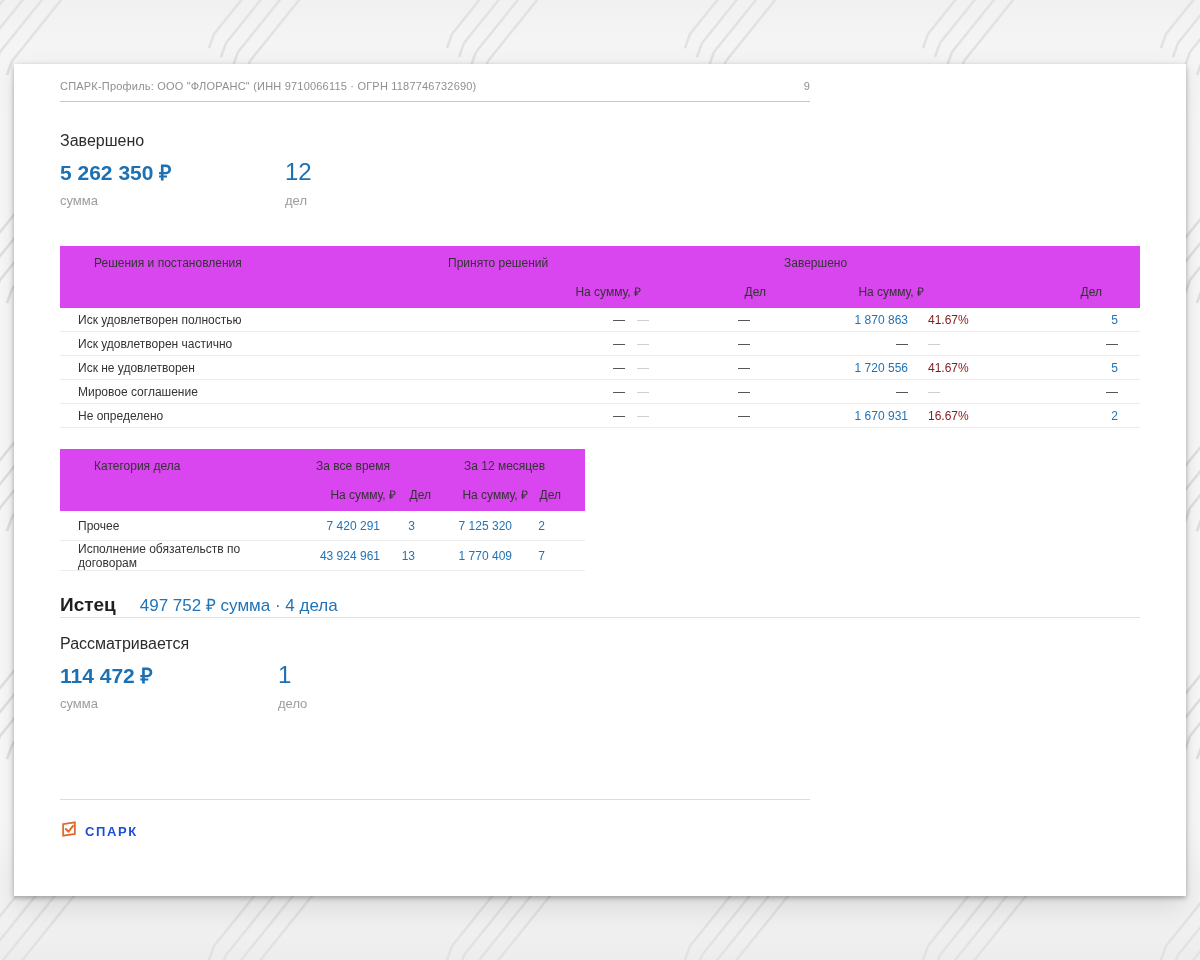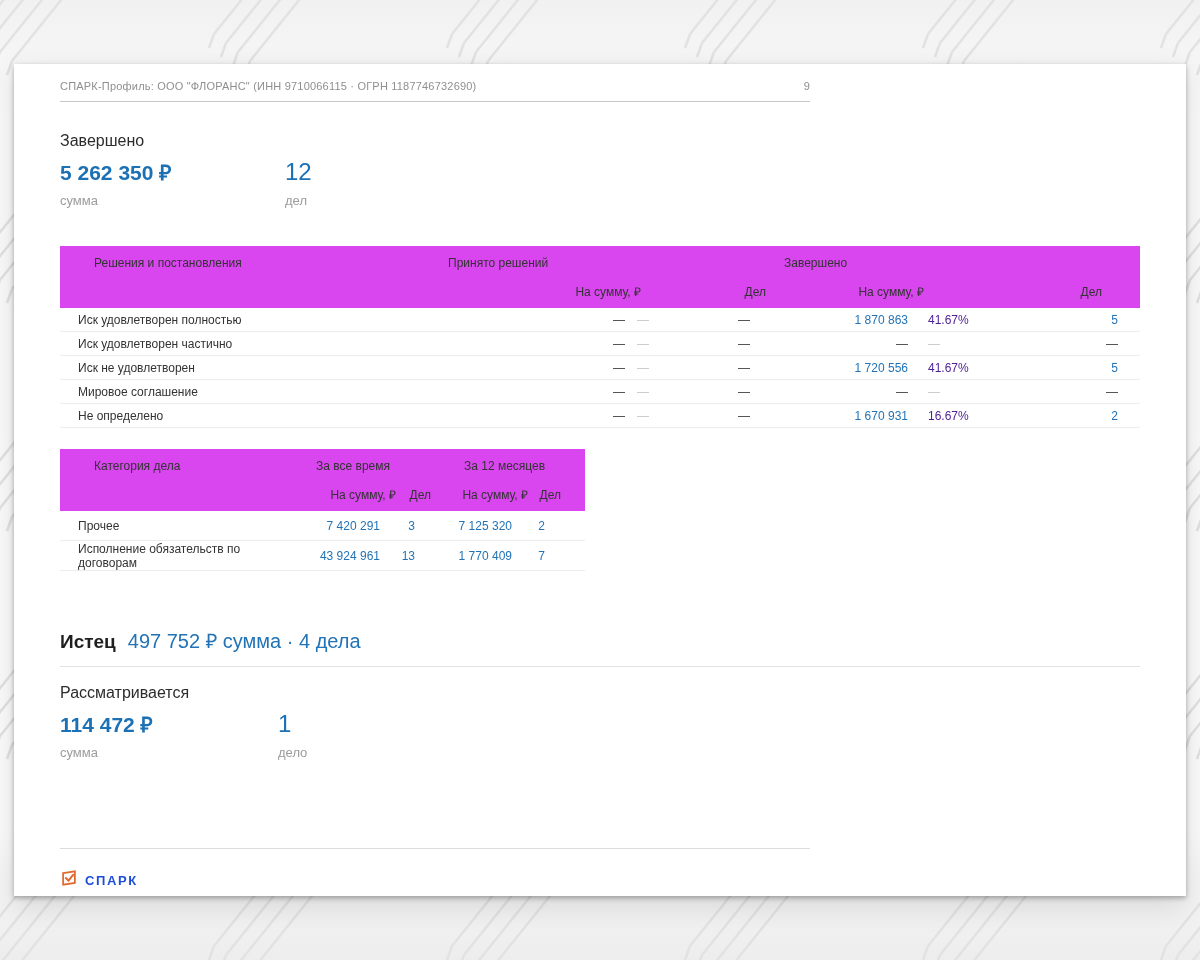--- a/index.html
+++ b/index.html
@@ -49,43 +49,43 @@
     grid-template-columns:390px 175px 90px 35px 158px 90px 1fr;
     align-items:center;
   }
   .t1-row.sub { margin-top:9px; }
   .t1-row .last { padding-right:22px; }
   .t1-body .t1-row { height:24px; border-bottom:1px solid #ececec; }
   .lbl { padding-left:18px; color:#333; }
   .r { text-align:right; }
   .num { color:#2273b6; }
   .num.dash { color:#3e3e3e; }
-  .pct { padding-left:12px; color:#4c1d95; }
+  .pct { padding-left:12px; color:#7f1d1d; }
   .pct.p2 { padding-left:20px; }
   .pct.dash { color:#c8c8c8; }
 
   
   .t2 { margin-top:21px; width:525px; font-size:12px; color:#333; }
   .t2 .ga { position:absolute; left:240px; }
   .t2 .g12 { position:absolute; left:388px;text-align:right; }
   .t2-row {
     display:grid;
     grid-template-columns:240px 80px 35px 97px 33px;
     align-items:center; padding-right:40px;
   }
   .t2-row.sub { margin-top:9px; }
   .t2-body .t2-row { height:30px; border-bottom:1px solid #ececec; }
 
   
   .plaintiff {
-    margin-top:22px; padding-bottom:12px; border-bottom:1px solid #e2e2e2;
-    display:flex; align-items:baseline; gap:12px;
+    margin-top:22px; padding-bottom:1px; border-bottom:1px solid #e2e2e2;
+    display:flex; align-items:baseline; gap:24px;
   }
   .plaintiff-title { font-size:19px; font-weight:bold; color:#1f1f1f; }
-  .plaintiff-summary { font-size:20px; color:#2273b6;margin-top:34px; }
+  .plaintiff-summary { font-size:17px; color:#2273b6; }
 
   .in-progress { margin-top:17px; }
 
   
   .doc-footer-rule { width:750px; border-top:1px solid #dcdcdc; margin-top:88px; }
   .logo { margin-top:20px; display:flex; align-items:center; gap:7px; }
   .logo-text { font-size:13px; font-weight:bold; letter-spacing:1.6px; color:#1d4ed8; }
 </style>
 </head>
 <body>

